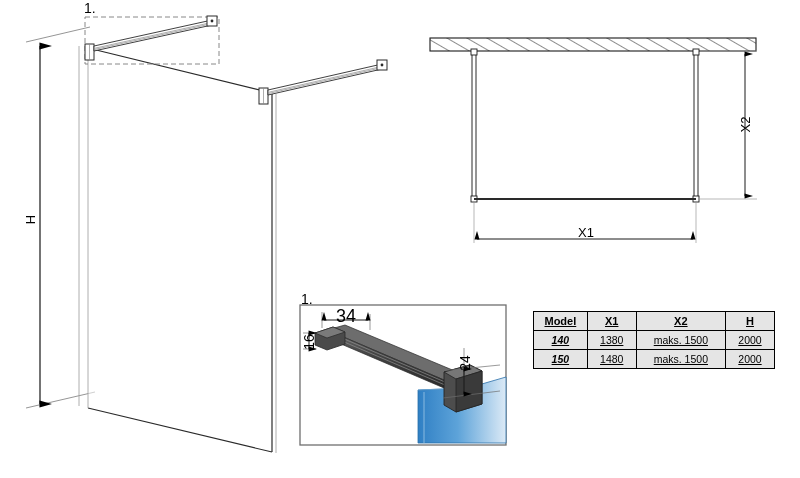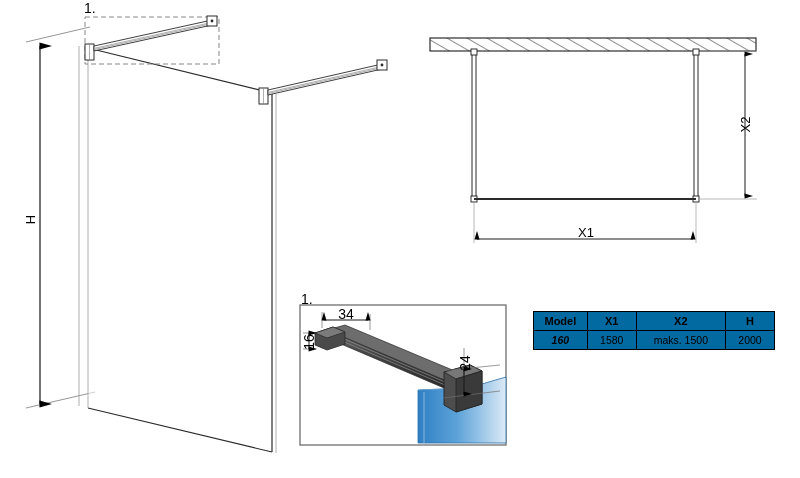--- a/index.html
+++ b/index.html
@@ -22,21 +22,22 @@
     width: 800px;
     height: 478px;
   }
   .spec-table {
     position: absolute;
     left: 533px;
     top: 311px;
     width: 242px;
     border-collapse: collapse;
     font-size: 10.5px;
-    background: #0369a1;
+    background: #e5e5e5;
+    text-decoration: underline;
   }
   .spec-table td, .spec-table th {
     border: 1px solid #000000;
     text-align: center;
     padding: 1px 2px;
     height: 16px;
     line-height: 14px;
     white-space: nowrap;
     font-weight: normal;
   }
@@ -230,36 +231,42 @@
 <div class="callout-num" style="left:84px; top:0px;">1.</div>
 
 <div class="callout-num" style="left:301px; top:291px;">1.</div>
 
 <div class="dim-label rot90" style="left:22px; top:212px; width:16px; text-align:center;">H</div>
 
 <div class="dim-label" style="left:575px; top:225px; width:22px; text-align:center;">X1</div>
 
 <div class="dim-label rot90" style="left:734px; top:117px; width:22px; text-align:center;">X2</div>
 
-<div class="dim-label" style="left:336px; top:306px; width:20px; text-align:center; font-size:14px;">34</div>
+<div class="dim-label" style="left:336px; top:306px; width:20px; text-align:left; font-size:18px;">34</div>
 
 <div class="dim-label rot90" style="left:301px; top:334px; width:16px; text-align:center; font-size:14px;">16</div>
 
 <div class="dim-label rot90" style="left:457px; top:355px; width:16px; text-align:center; font-size:14px;">24</div>
 
 <table class="spec-table">
   <thead>
     <tr>
       <th class="col-model">Model</th>
       <th class="col-x1">X1</th>
       <th class="col-x2">X2</th>
       <th class="col-h">H</th>
     </tr>
   </thead>
   <tbody>
     <tr>
-      <td class="model-cell">160</td>
-      <td>1580</td>
+      <td class="model-cell">140</td>
+      <td>1380</td>
+      <td>maks. 1500</td>
+      <td>2000</td>
+    </tr>
+    <tr>
+      <td class="model-cell">150</td>
+      <td>1480</td>
       <td>maks. 1500</td>
       <td>2000</td>
     </tr>
   </tbody>
 </table>
 
 </body></html>

